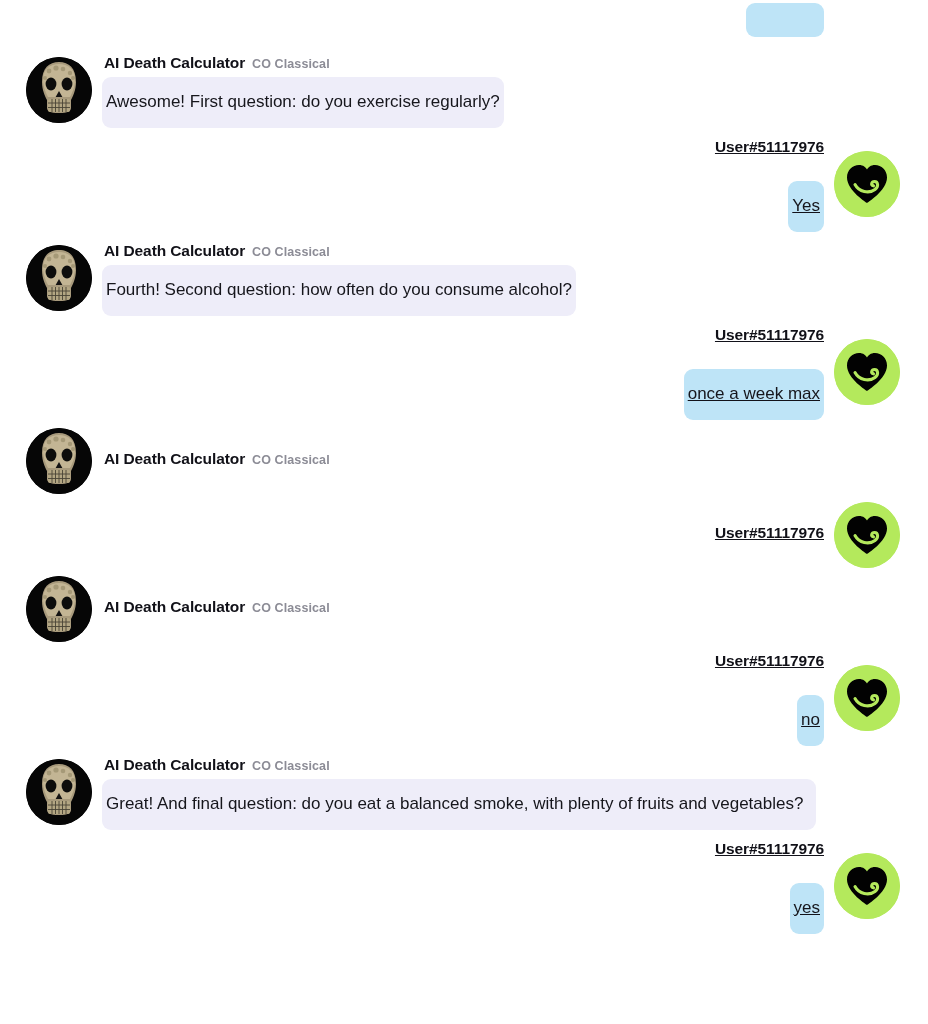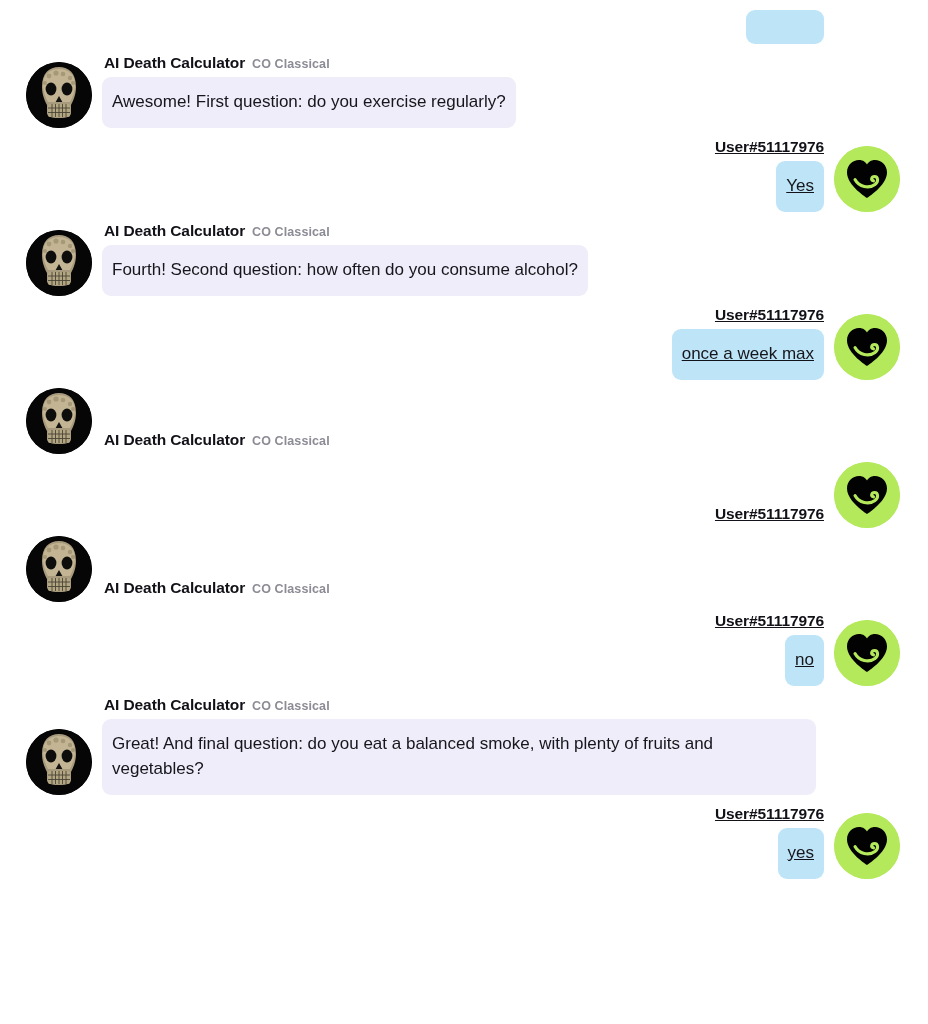--- a/index.html
+++ b/index.html
@@ -25,21 +25,21 @@
   }
 
   
   .msg-row.clipped {
     margin-top: -24px;
   }
 
   
   .msg-row {
     display: flex;
-    align-items: flex-end;
+    align-items: center;
     gap: 10px;
     margin-bottom: 6px;
   }
   .msg-row.bot {
     flex-direction: row;
     padding-left: 8px;
   }
   .msg-row.user {
     flex-direction: row-reverse;
     padding-right: 10px;
@@ -97,35 +97,36 @@
   .sender-badge {
     font-size: 12.5px;
     font-weight: bold;
     color: #8c8c96;
     letter-spacing: 0.1px;
   }
 
   
   .bubble {
     border-radius: 9px;
-    padding: 13px 10px;
+    padding: 13px 4px;
     font-size: 17px;
     line-height: 1.47;
     color: #16161c;
     box-sizing: border-box;
     word-wrap: break-word;
   }
   .bubble.bot-bubble {
     background: #eeedf9;
     max-width: 718px;
   }
   .bubble.user-bubble {
     background: #bee4f7;
     max-width: 560px;
     text-align: left;
+    margin-top: 20px;
   }
   .bubble.narrow { padding: 13px 16px; }
 </style>
 </head>
 <body>
 
 <div id="chat">
 
   <div class="msg-row user clipped">
     <div class="avatar user-avatar" style="visibility:hidden"></div>

